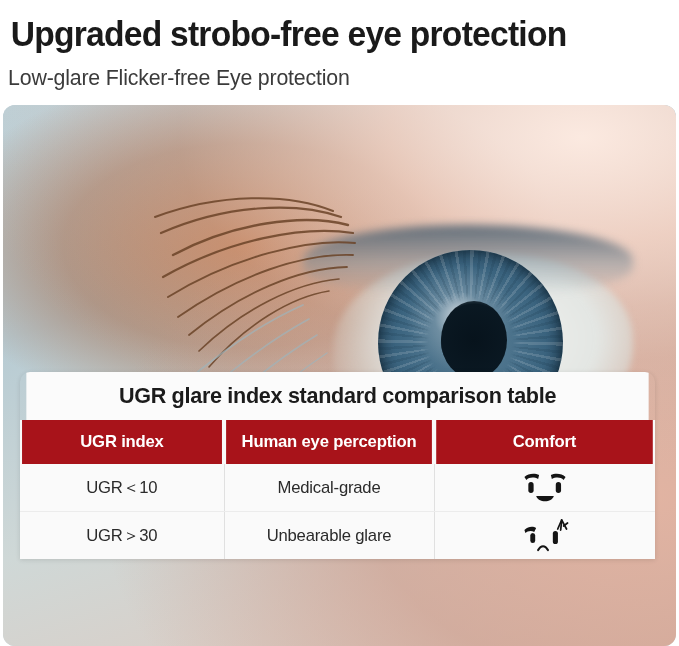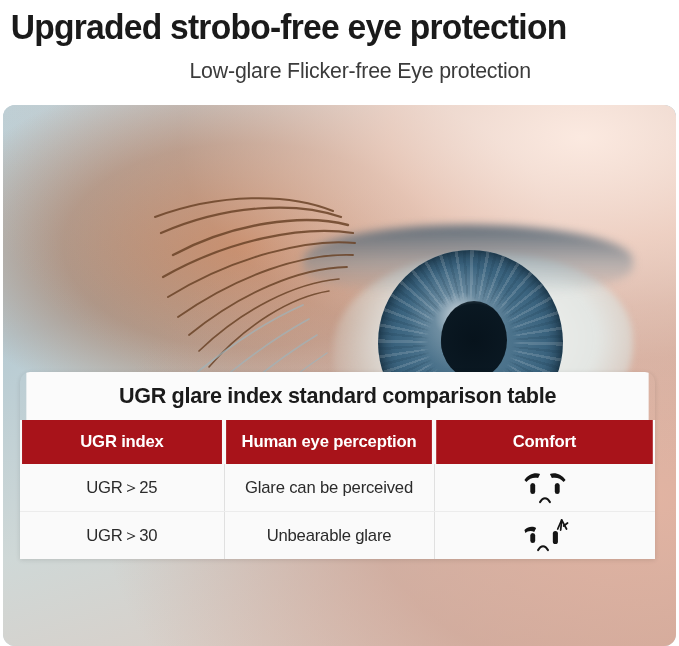--- a/index.html
+++ b/index.html
@@ -12,22 +12,22 @@
     height: 646px;
     position: relative;
     overflow: hidden;
     font-family: "Liberation Sans", sans-serif;
     -webkit-font-smoothing: antialiased;
   }
 
   
   .headings {
     width: 539px;
-    padding-top: 6px;
-    text-align: right;
+    padding-top: 13px;
+    text-align: left;
     background: #ffffff;
   }
   .title {
     font-family: "Liberation Sans", sans-serif;
     font-weight: bold;
     font-size: 35px;
     line-height: 42px;
     letter-spacing: -0.8px;
     color: #1a1a1a;
     margin: 0;
@@ -264,39 +264,39 @@
       <col class="col-comfort">
     </colgroup>
     <thead>
       <tr>
         <th>UGR index</th>
         <th>Human eye perception</th>
         <th>Comfort</th>
       </tr>
     </thead>
     <tbody>
-
-
       <tr>
-        <td>UGR＞25</td>
-        <td>Glare can be perceived</td>
+        <td>UGR＜10</td>
+        <td>Medical-grade</td>
         <td class="face">
           <span>
             <svg width="58" height="34" viewBox="0 0 58 34">
               <g fill="#141414">
-                <path d="M8 9 C 12 3, 19 1, 24 3 L 22 7 C 18 6, 13 7, 10 11 Z"></path>
-                <path d="M50 9 C 46 3, 39 1, 34 3 L 36 7 C 40 6, 45 7, 48 11 Z"></path>
-                <rect x="14" y="12" width="5" height="11" rx="2.5"></rect>
-                <rect x="39" y="12" width="5" height="11" rx="2.5"></rect>
+                <path d="M8 6 C 12 2, 19 2, 23 4 L 22 8 C 18 6, 13 6, 10 9 Z"></path>
+                <path d="M50 6 C 46 2, 39 2, 35 4 L 36 8 C 40 6, 45 6, 48 9 Z"></path>
+                <rect x="12" y="11" width="5.4" height="11" rx="2.7"></rect>
+                <rect x="40" y="11" width="5.4" height="11" rx="2.7"></rect>
+                <path d="M20 25 L 38 25 C 36 32, 22 32, 20 25 Z"></path>
               </g>
-              <path d="M24 31 C 27 26, 31 26, 34 31" stroke="#141414" stroke-width="2.2" fill="none" stroke-linecap="round"></path>
             </svg>
           </span>
         </td>
       </tr>
+
+
 
       <tr>
         <td>UGR＞30</td>
         <td>Unbearable glare</td>
         <td class="face">
           <span>
             <svg width="62" height="38" viewBox="0 0 62 38">
               <g fill="#141414">
                 <path d="M10 13 C 14 9, 19 9, 22 11 L 20 15 C 17 13, 13 14, 11 16 Z"></path>
                 <rect x="16" y="16" width="5" height="10" rx="2.5"></rect>

